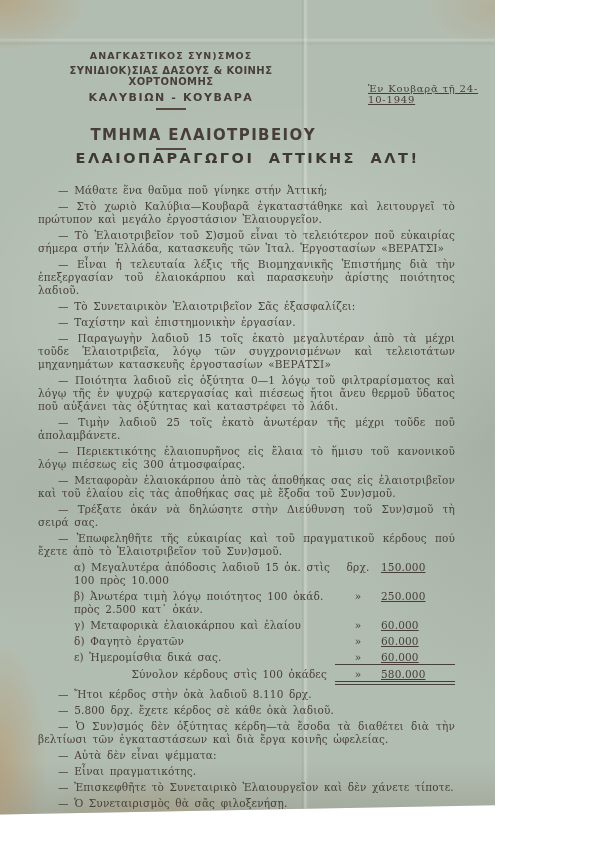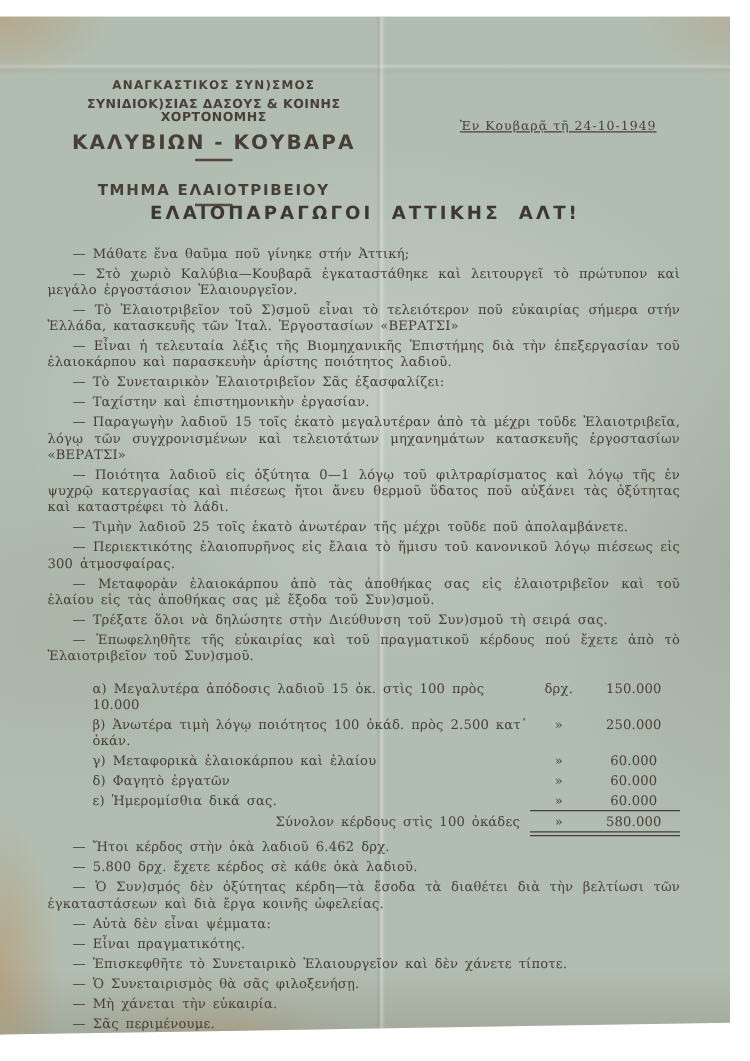--- a/index.html
+++ b/index.html
@@ -9,74 +9,73 @@
   }
   html,body{margin:0;padding:0;}
   body{
     width:600px;height:849px;
     background:#ffffff;
     position:relative;
     font-family:"DejaVu Serif", serif;
     overflow:hidden;
   }
   .paper{
-    position:absolute;top:13px;left:0;width:572px;height:815px;
+    position:absolute;top:0;left:0;width:495px;height:815px;
     background-color:var(--paper);
     background-image:
       radial-gradient(ellipse 420px 300px at 52% 38%, rgba(255,255,255,0.20), rgba(255,255,255,0) 70%),
       radial-gradient(ellipse 120px 70px at 0% 0%, rgba(186,117,48,0.30), rgba(186,117,48,0) 75%),
       radial-gradient(ellipse 60px 160px at 0% 94%, rgba(186,117,48,0.33), rgba(186,117,48,0) 80%),
       radial-gradient(ellipse 140px 60px at 30% 101%, rgba(170,110,50,0.22), rgba(170,110,50,0) 80%),
       radial-gradient(ellipse 90px 50px at 100% 1%, rgba(180,120,60,0.18), rgba(180,120,60,0) 80%),
       radial-gradient(ellipse 200px 340px at 100% 55%, rgba(90,95,80,0.14), rgba(90,95,80,0) 75%),
       radial-gradient(ellipse 260px 200px at 8% 60%, rgba(100,105,88,0.10), rgba(100,105,88,0) 75%),
       linear-gradient(90deg, rgba(0,0,0,0) 301px, rgba(70,70,58,0.10) 303px, rgba(255,255,255,0.30) 305px, rgba(0,0,0,0) 308px),
       linear-gradient(180deg, rgba(0,0,0,0) 38px, rgba(255,255,255,0.22) 40px, rgba(85,85,70,0.08) 43px, rgba(0,0,0,0) 46px),
       linear-gradient(180deg, rgba(0,0,0,0) 760px, rgba(105,98,78,0.20) 812px);
     clip-path:polygon(0 0, 100% 0, 100% 98.8%, 0 99.95%);
     color:var(--ink);
-    padding-left:12px;
   }
   .letterhead-left{
     position:absolute;top:50px;left:26px;width:290px;
     text-align:center;
     font-family:"DejaVu Sans", sans-serif;
     font-weight:bold;color:var(--ink);
   }
   .lh1{font-size:9.5px;letter-spacing:1px;}
   .lh2{font-size:10px;letter-spacing:0.4px;margin-top:4px;}
-  .lh3{font-size:16px;letter-spacing:1.6px;margin-top:4px;}
+  .lh3{font-size:11px;letter-spacing:1.6px;margin-top:4px;}
   .shortrule{width:30px;border:0;border-top:2px solid var(--ink-soft);margin:4px auto 0;}
-  .department{font-size:12px;letter-spacing:1.4px;margin-top:16px;}
+  .department{font-size:15px;letter-spacing:1.4px;margin-top:16px;text-align:right;}
   .dateline{
     position:absolute;top:83px;left:368px;
     font-size:10px;letter-spacing:0.8px;color:var(--ink);
     font-family:"DejaVu Serif", serif;
     text-decoration:underline;
   }
   .page-title{
     position:absolute;top:150px;left:0;width:100%;
     text-align:center;
     font-family:"DejaVu Sans", sans-serif;
     font-weight:bold;font-size:14.5px;letter-spacing:2.5px;word-spacing:7px;
     color:#3d3832;margin:0;
   }
   .body-col{
     position:absolute;top:181px;left:38px;right:40px;
     font-size:10.5px;line-height:13px;
     text-align:justify;word-spacing:2px;letter-spacing:0.15px;
     color:var(--ink);
   }
   .body-col p{margin:3px 0 0;text-indent:20px;}
-  .cost-table{margin-top:13px;}
+  .cost-table{margin-top:3px;}
   .trow{display:flex;margin-top:3px;}
   .tlabel{flex:1;padding-left:36px;text-align:left;}
   .tmoney{display:flex;width:120px;flex:none;}
   .tunit{width:46px;text-align:center;}
-  .tamt{flex:1;text-align:center;}
+  .tamt{flex:1;text-align:left;text-decoration:underline;}
   .trow.row-last .tmoney{border-bottom:1.5px solid var(--ink);}
   .trow.total .tlabel{text-align:right;padding-right:8px;padding-left:0;}
   .trow.total .tmoney{border-bottom:4px double var(--ink);}
   .signature{
     margin:5px 0 0 200px;
     font-family:"DejaVu Sans", sans-serif;
     font-weight:bold;font-size:10px;letter-spacing:1.1px;
     text-indent:0;color:#3d3832;
   }
 </style>
@@ -103,21 +102,21 @@
     <p>— Στὸ χωριὸ Καλύβια—Κουβαρᾶ ἐγκαταστάθηκε καὶ λειτουργεῖ τὸ πρώτυπον καὶ μεγάλο ἐργοστάσιον Ἐλαιουργεῖον.</p>
     <p>— Τὸ Ἐλαιοτριβεῖον τοῦ Σ)σμοῦ εἶναι τὸ τελειότερον ποῦ εὐκαιρίας σήμερα στήν Ἑλλάδα, κατασκευῆς τῶν Ἰταλ. Ἐργοστασίων «ΒΕΡΑΤΣΙ»</p>
     <p>— Εἶναι ἡ τελευταία λέξις τῆς Βιομηχανικῆς Ἐπιστήμης διὰ τὴν ἐπεξεργασίαν τοῦ ἐλαιοκάρπου καὶ παρασκευὴν ἀρίστης ποιότητος λαδιοῦ.</p>
     <p>— Τὸ Συνεταιρικὸν Ἐλαιοτριβεῖον Σᾶς ἐξασφαλίζει:</p>
     <p>— Ταχίστην καὶ ἐπιστημονικὴν ἐργασίαν.</p>
     <p>— Παραγωγὴν λαδιοῦ 15 τοῖς ἑκατὸ μεγαλυτέραν ἀπὸ τὰ μέχρι τοῦδε Ἐλαιοτριβεῖα, λόγῳ τῶν συγχρονισμένων καὶ τελειοτάτων μηχανημάτων κατασκευῆς ἐργοστασίων «ΒΕΡΑΤΣΙ»</p>
     <p>— Ποιότητα λαδιοῦ εἰς ὀξύτητα 0—1 λόγῳ τοῦ φιλτραρίσματος καὶ λόγῳ τῆς ἐν ψυχρῷ κατεργασίας καὶ πιέσεως ἤτοι ἄνευ θερμοῦ ὕδατος ποῦ αὐξάνει τὰς ὀξύτητας καὶ καταστρέφει τὸ λάδι.</p>
     <p>— Τιμὴν λαδιοῦ 25 τοῖς ἑκατὸ ἀνωτέραν τῆς μέχρι τοῦδε ποῦ ἀπολαμβάνετε.</p>
     <p>— Περιεκτικότης ἐλαιοπυρῆνος εἰς ἔλαια τὸ ἥμισυ τοῦ κανονικοῦ λόγῳ πιέσεως εἰς 300 ἀτμοσφαίρας.</p>
     <p>— Μεταφορὰν ἐλαιοκάρπου ἀπὸ τὰς ἀποθήκας σας εἰς ἐλαιοτριβεῖον καὶ τοῦ ἐλαίου εἰς τὰς ἀποθήκας σας μὲ ἔξοδα τοῦ Συν)σμοῦ.</p>
-    <p>— Τρέξατε ὅλοι νὰ δηλώσητε στὴν Διεύθυνση τοῦ Συν)σμοῦ τὴ σειρά σας.</p>
+    <p>— Τρέξατε ὀκάν νὰ δηλώσητε στὴν Διεύθυνση τοῦ Συν)σμοῦ τὴ σειρά σας.</p>
     <p>— Ἐπωφεληθῆτε τῆς εὐκαιρίας καὶ τοῦ πραγματικοῦ κέρδους πού ἔχετε ἀπὸ τὸ Ἐλαιοτριβεῖον τοῦ Συν)σμοῦ.</p>
 
     <div class="cost-table">
       <div class="trow">
         <span class="tlabel">α) Μεγαλυτέρα ἀπόδοσις λαδιοῦ 15 ὀκ. στὶς 100 πρὸς 10.000</span>
         <span class="tmoney">
             <span class="tunit">δρχ.</span>
             <span class="tamt">150.000</span>
           </span>
       </div>
@@ -151,21 +150,21 @@
       </div>
       <div class="trow total">
         <span class="tlabel">Σύνολον κέρδους στὶς 100 ὀκάδες</span>
         <span class="tmoney">
             <span class="tunit">»</span>
             <span class="tamt">580.000</span>
           </span>
       </div>
     </div>
 
-    <p>— Ἤτοι κέρδος στὴν ὀκὰ λαδιοῦ 6.462 δρχ.</p>
+    <p>— Ἤτοι κέρδος στὴν ὀκὰ λαδιοῦ 8.110 δρχ.</p>
     <p>— 5.800 δρχ. ἔχετε κέρδος σὲ κάθε ὀκὰ λαδιοῦ.</p>
     <p>— Ὁ Συν)σμός δὲν ὀξύτητας κέρδη—τὰ ἔσοδα τὰ διαθέτει διὰ τὴν βελτίωσι τῶν ἐγκαταστάσεων καὶ διὰ ἔργα κοινῆς ὠφελείας.</p>
     <p>— Αὐτὰ δὲν εἶναι ψέμματα:</p>
     <p>— Εἶναι πραγματικότης.</p>
     <p>— Ἐπισκεφθῆτε τὸ Συνεταιρικὸ Ἐλαιουργεῖον καὶ δὲν χάνετε τίποτε.</p>
     <p>— Ὁ Συνεταιρισμὸς θὰ σᾶς φιλοξενήσῃ.</p>
     <p>— Μὴ χάνεται τὴν εὐκαιρία.</p>
     <p>— Σᾶς περιμένουμε.</p>
 
     <div class="signature">ΤΟ ΔΙΟΙΚΗΤΙΚΟΝ ΣΥΜΒΟΥΛΙΟΝ ΤΟΥ ΣΥΝ)ΣΜΟΥ</div>

